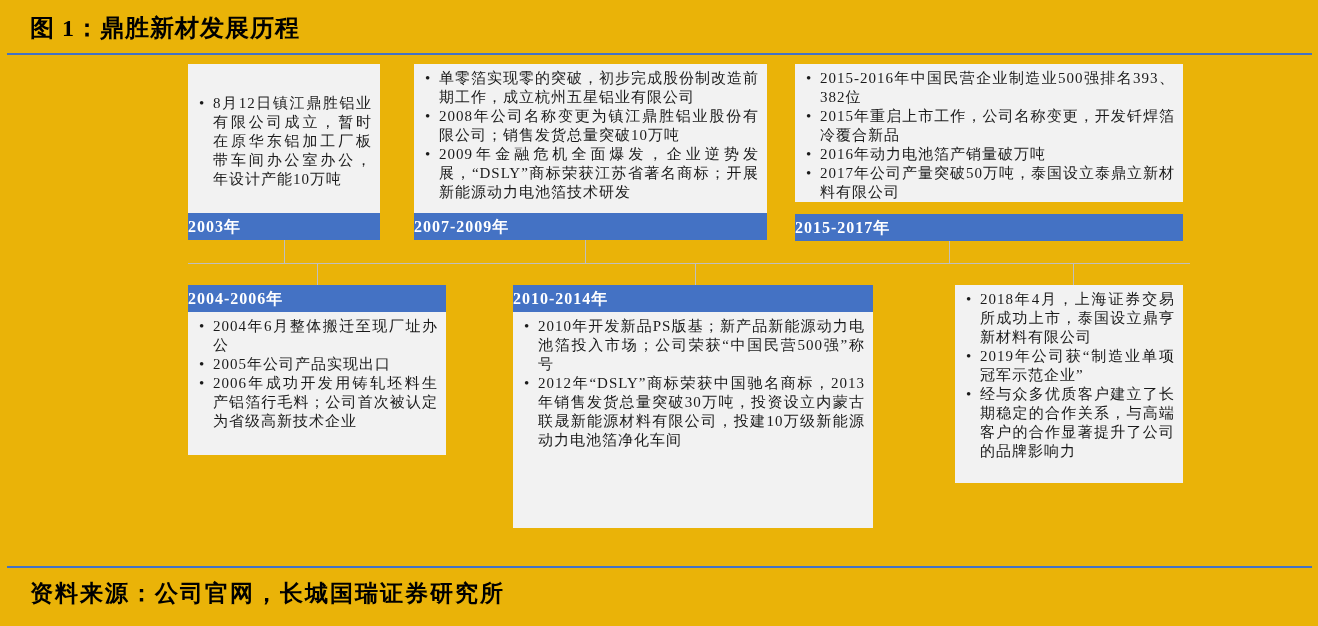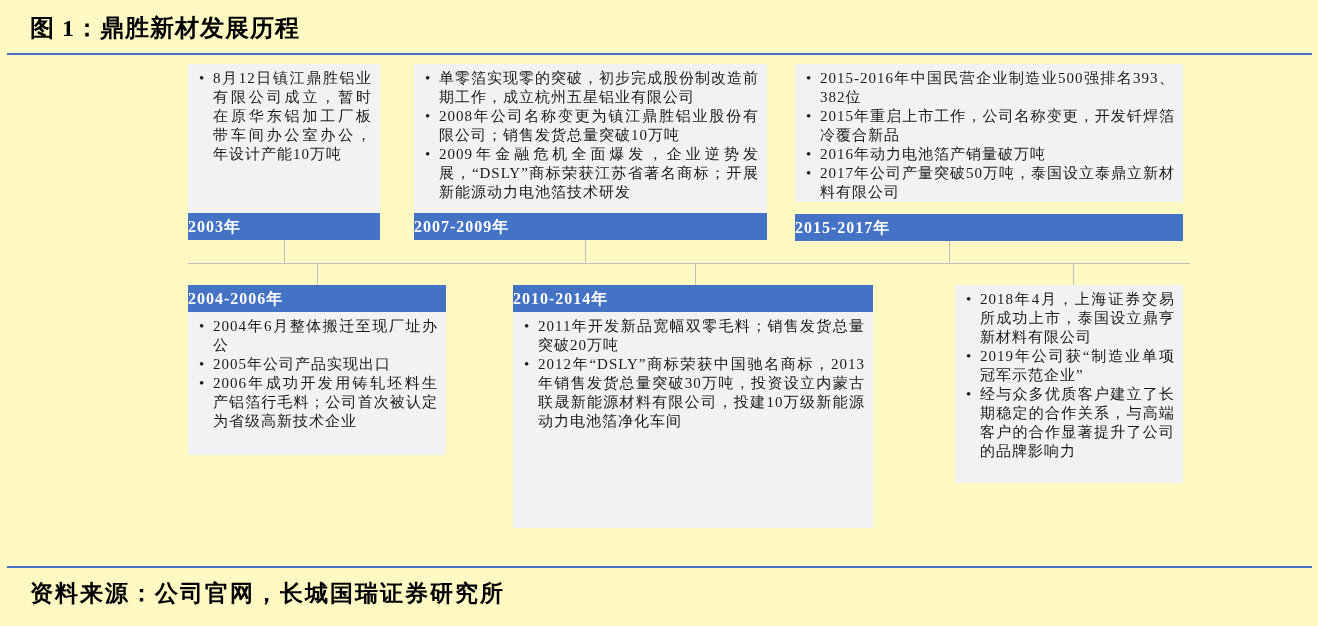--- a/index.html
+++ b/index.html
@@ -1,17 +1,17 @@
 <!DOCTYPE html>
 <html><head>
 <meta charset="utf-8">
 <style>
   html,body { margin:0; padding:0; background:#ffffff; }
   .canvas {
-    position:relative; width:1318px; height:626px; background:#fef9c3;
+    position:relative; width:1318px; height:626px; background:#eab308;
     font-family:"Liberation Serif", serif; overflow:hidden;
   }
   .fig-title {
     position:absolute; left:30px; top:12px;
     font-size:24px; font-weight:bold; color:#000;
     letter-spacing:1px; white-space:nowrap;
   }
   .rule {
     position:absolute; left:7px; width:1305px; height:2px; background:#4472C4;
   }
@@ -24,21 +24,21 @@
   }
   
   .hline { position:absolute; height:1px; background:#BFBFBF; }
   .vline { position:absolute; width:1px; background:#BFBFBF; }
   
   .tbox { position:absolute; display:flex; flex-direction:column; }
   .tbox .content {
     background:#F2F2F2; flex:1 1 auto; padding:5px 8px 0 8px;
     font-size:15px; line-height:19px; color:#1a1a1a; letter-spacing:1px;
   }
-  .tbox .content.vcenter { display:flex; }
+  .tbox .content.vcenter { display:flex; align-items:center; }
   .tbox .bar {
     background:#4472C4; height:27px; line-height:27px; flex:0 0 27px;
     color:#ffffff; font-weight:bold; font-size:16px; text-align:left;
     letter-spacing:1px;
   }
   ul.bullets { margin:0; padding:0; list-style:none; }
   ul.bullets li {
     position:relative; padding-left:17px; text-align:justify;
     text-justify:inter-ideograph; margin:0;
   }
@@ -102,21 +102,21 @@
         <li>2005年公司产品实现出口</li>
         <li>2006年成功开发用铸轧坯料生产铝箔行毛料；公司首次被认定为省级高新技术企业</li>
       </ul>
     </div>
   </div>
 
   <div class="tbox" style="left:513px; top:285px; width:360px; height:243px;">
     <div class="bar">2010-2014年</div>
     <div class="content">
       <ul class="bullets">
-        <li>2011年开发新品宽幅双零毛料；销售发货总量突破20万吨</li>
+        <li>2010年开发新品PS版基；新产品新能源动力电池箔投入市场；公司荣获“中国民营500强”称号</li>
         <li>2012年“DSLY”商标荣获中国驰名商标，2013年销售发货总量突破30万吨，投资设立内蒙古联晟新能源材料有限公司，投建10万级新能源动力电池箔净化车间</li>
       </ul>
     </div>
   </div>
 
   <div class="tbox" style="left:955px; top:285px; width:228px; height:198px;">
     <div class="content">
       <ul class="bullets">
         <li>2018年4月，上海证券交易所成功上市，泰国设立鼎亨新材料有限公司</li>
         <li>2019年公司获“制造业单项冠军示范企业”</li>

